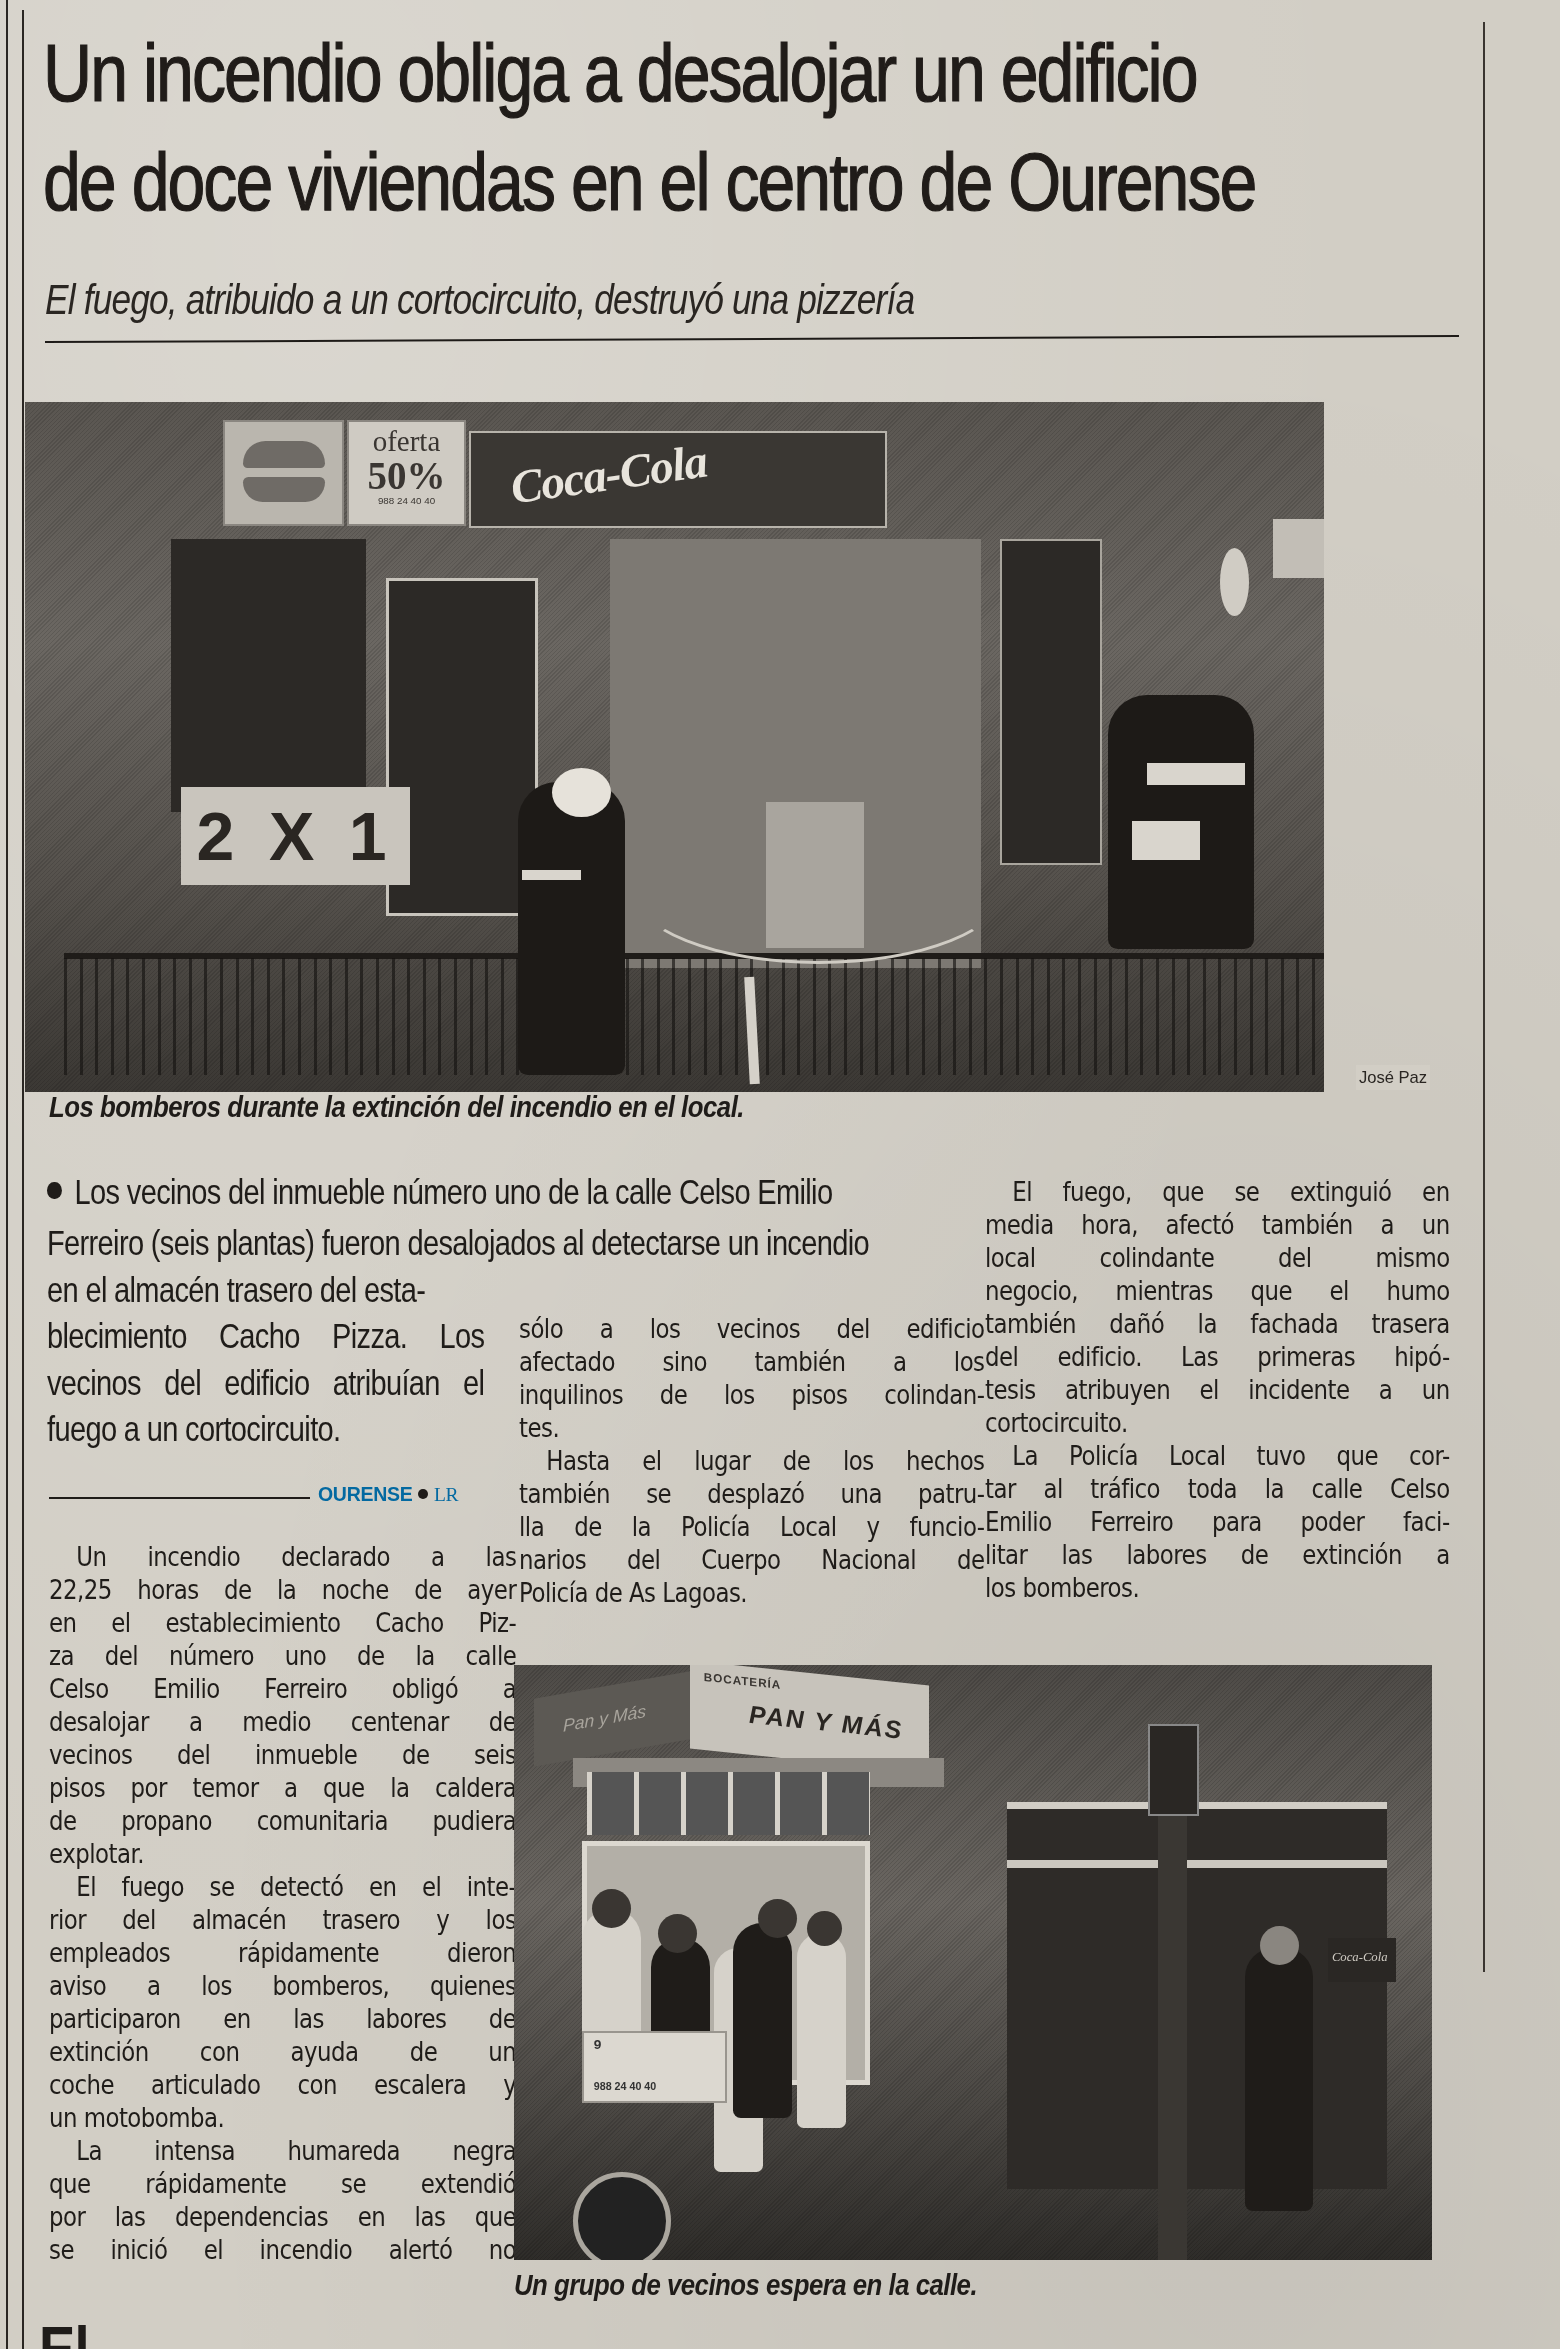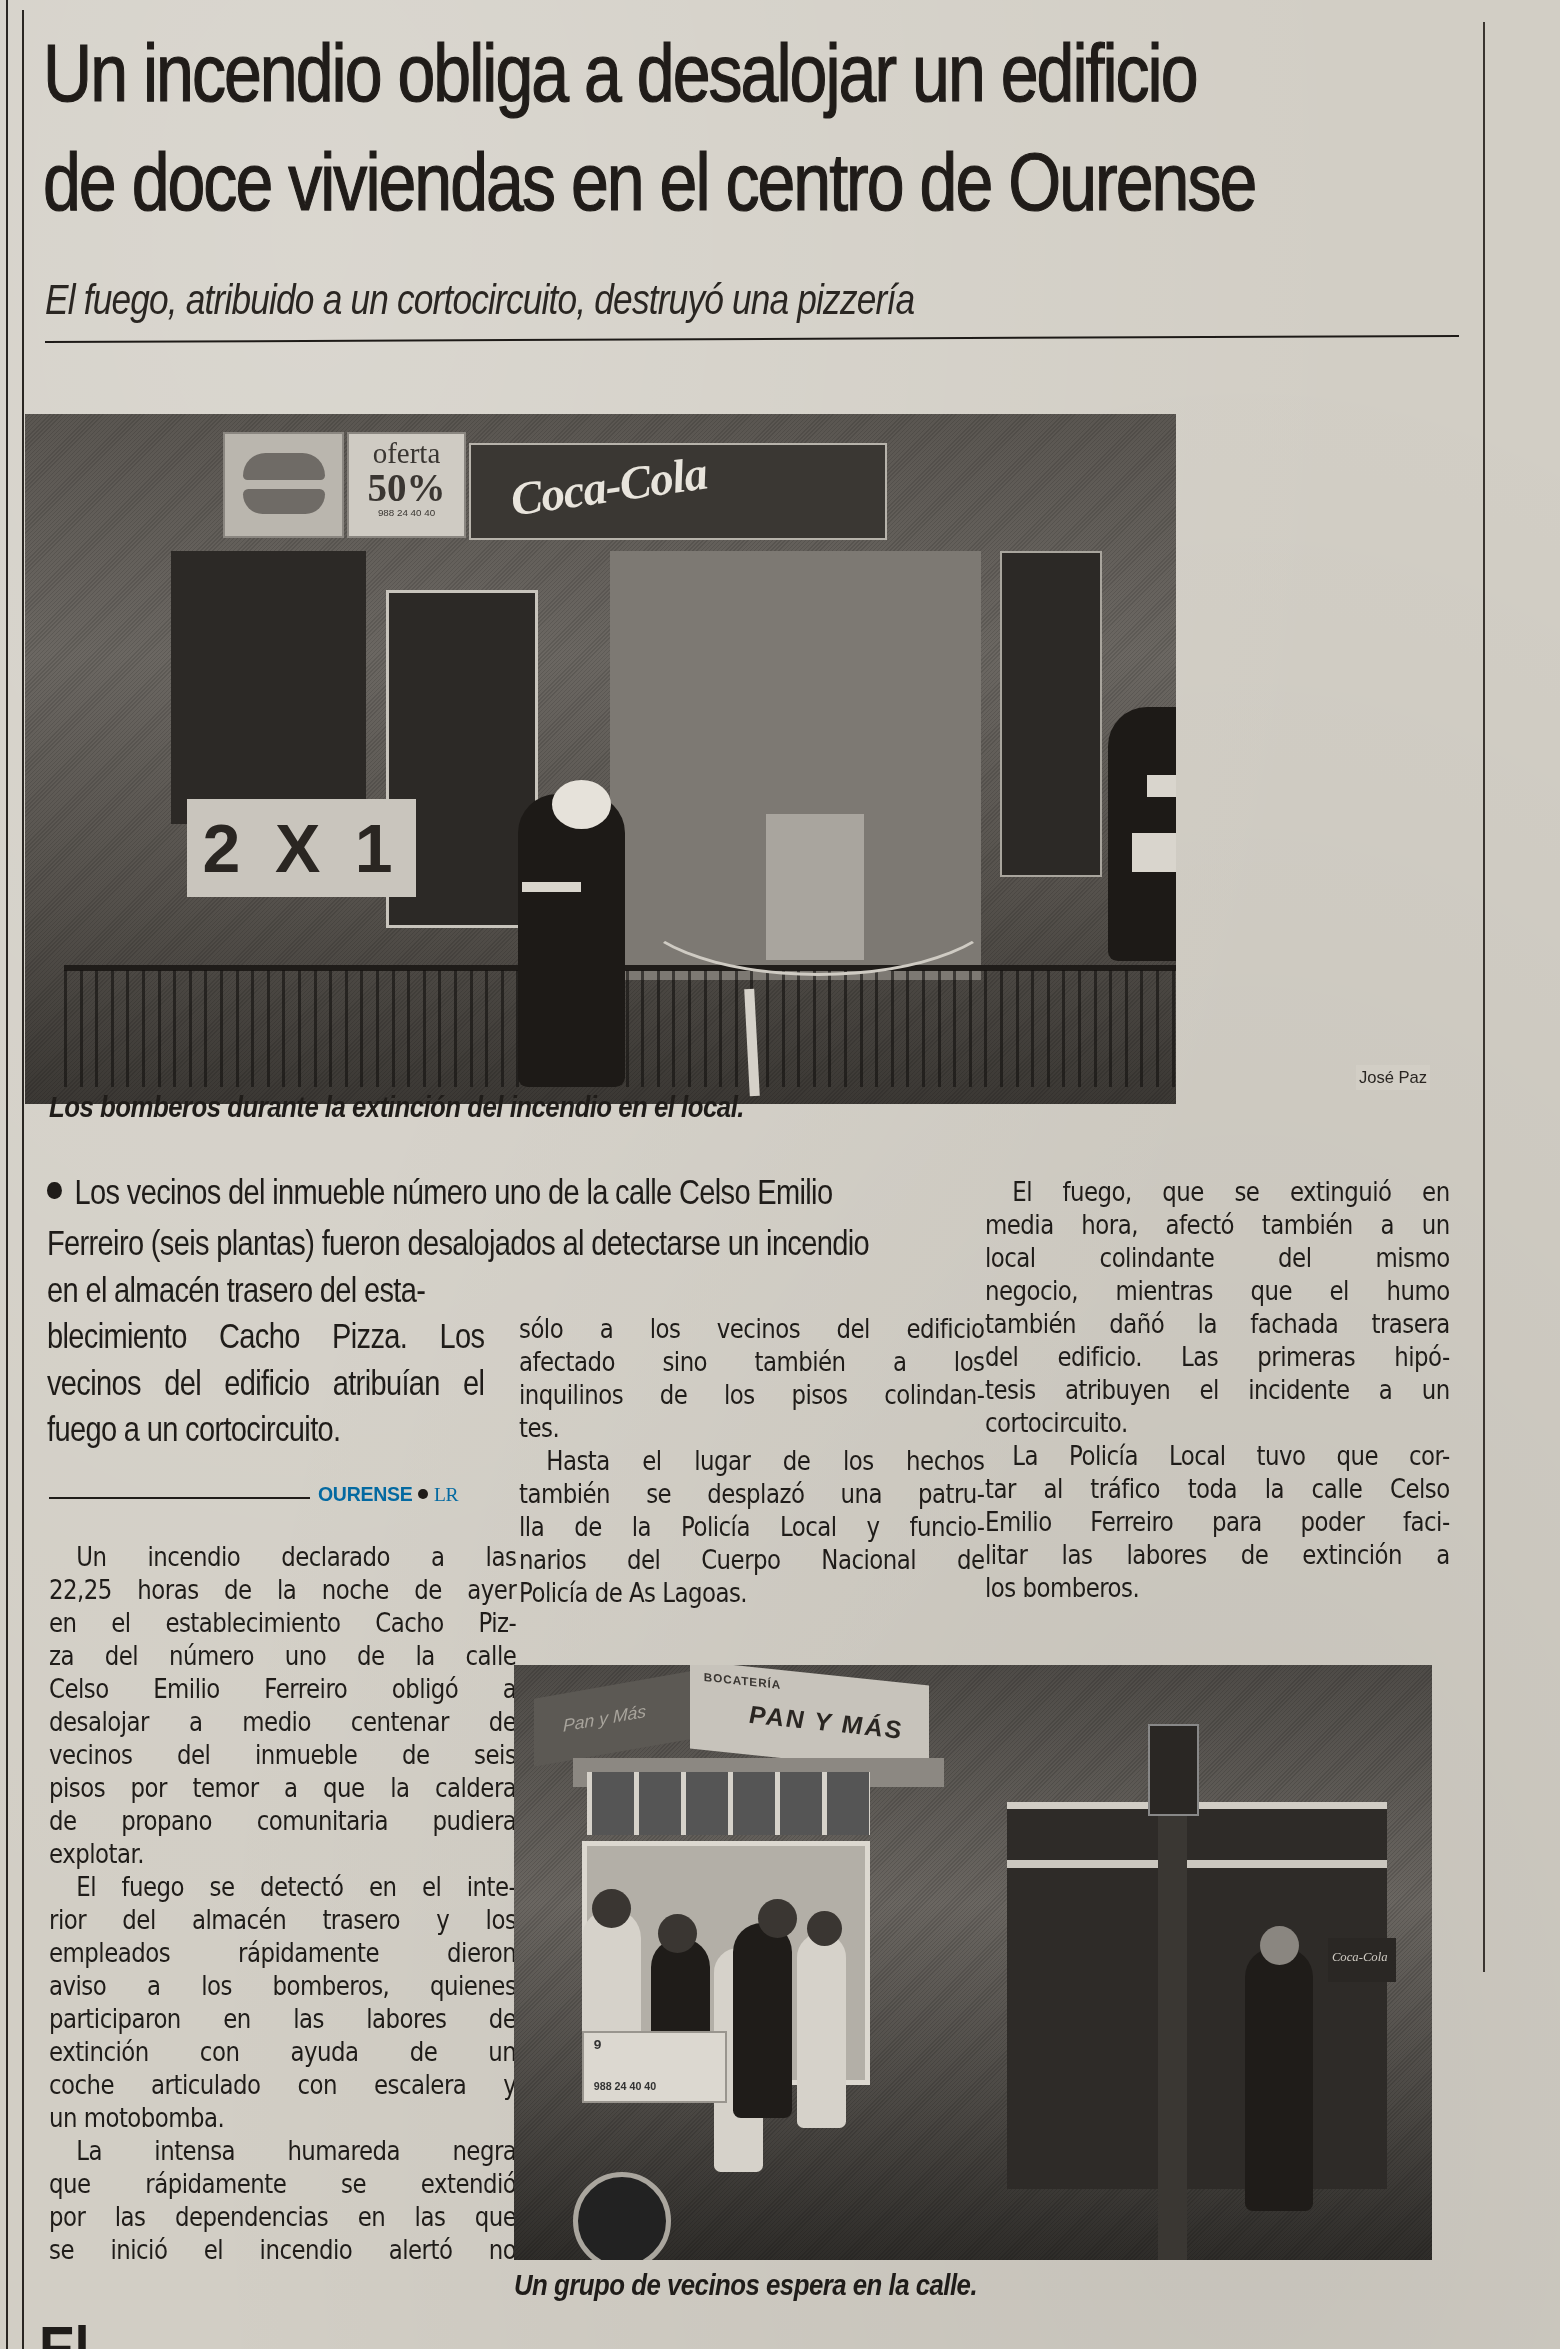--- a/index.html
+++ b/index.html
@@ -62,26 +62,25 @@
     }
     .subhead-rule {
       position: absolute;
       left: 45px; top: 338px; width: 1414px; height: 2px; background: #1e1b18;
       transform: rotate(-0.25deg);
     }
 
     
     .photo1 {
       position: absolute;
-      left: 25px; top: 402px; width: 1151px; height: 690px;
+      left: 25px; top: 402px; width: 1299px; height: 690px;
       background:
         repeating-linear-gradient(135deg, rgba(0,0,0,0.12) 0 1px, transparent 1px 2.9px),
         linear-gradient(180deg, #5a5651 0%, #6b6762 35%, #55514c 70%, #3b3834 100%);
       overflow: hidden;
-      margin-top: 12px;
     }
     .p1-wall { position: absolute; background: #7d7973; }
     .p1-dark { position: absolute; background: #2c2926; }
     .p1-light { position: absolute; background: #bdb9b1; }
     .p1-sign-coca {
       position: absolute; left: 444px; top: 29px; width: 414px; height: 93px;
       background: #3a3733; border: 2.9px solid #b7b3ab;
     }
     .p1-sign-coca span {
       position: absolute; left: 39px; top: 13.7px;
@@ -102,21 +101,21 @@
       position: absolute; left: 198px; top: 17.6px; width: 117px; height: 102px;
       background: #bab6ae; border: 2px solid #8a8680;
     }
     .p1-sign-burger::before {
       content: ""; position: absolute; left: 17.6px; top: 19.5px; width: 82px; height: 27px; border-radius: 39px 39px 7.8px 7.8px; background: #6f6b66;
     }
     .p1-sign-burger::after {
       content: ""; position: absolute; left: 17.6px; top: 55px; width: 82px; height: 25px; border-radius: 7.8px 7.8px 29px 29px; background: #6f6b66;
     }
     .p1-2x1 {
-      position: absolute; left: 162px; top: 385px;
+      position: absolute; left: 156px; top: 385px;
       font-size: 68px; font-weight: bold; color: #2a2622;
       background: #c9c5bd; padding: 9.8px 15.6px; letter-spacing: 7.8px;
     }
     .p1-railing {
       position: absolute; left: 39px; top: 556px; width: 1395px; height: 117px;
       background:
         repeating-linear-gradient(90deg, rgba(20,18,16,0.9) 0 2.9px, transparent 2.9px 15.6px);
       opacity: 0.7;
     }
     .p1-rail-top {

